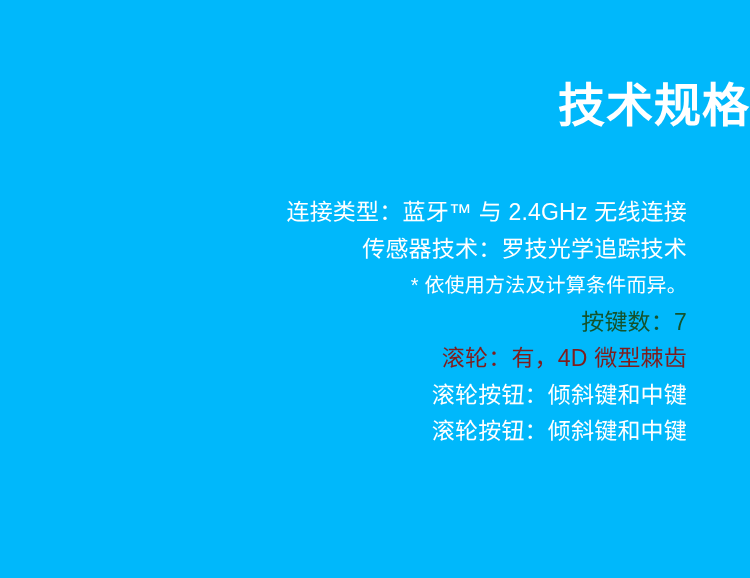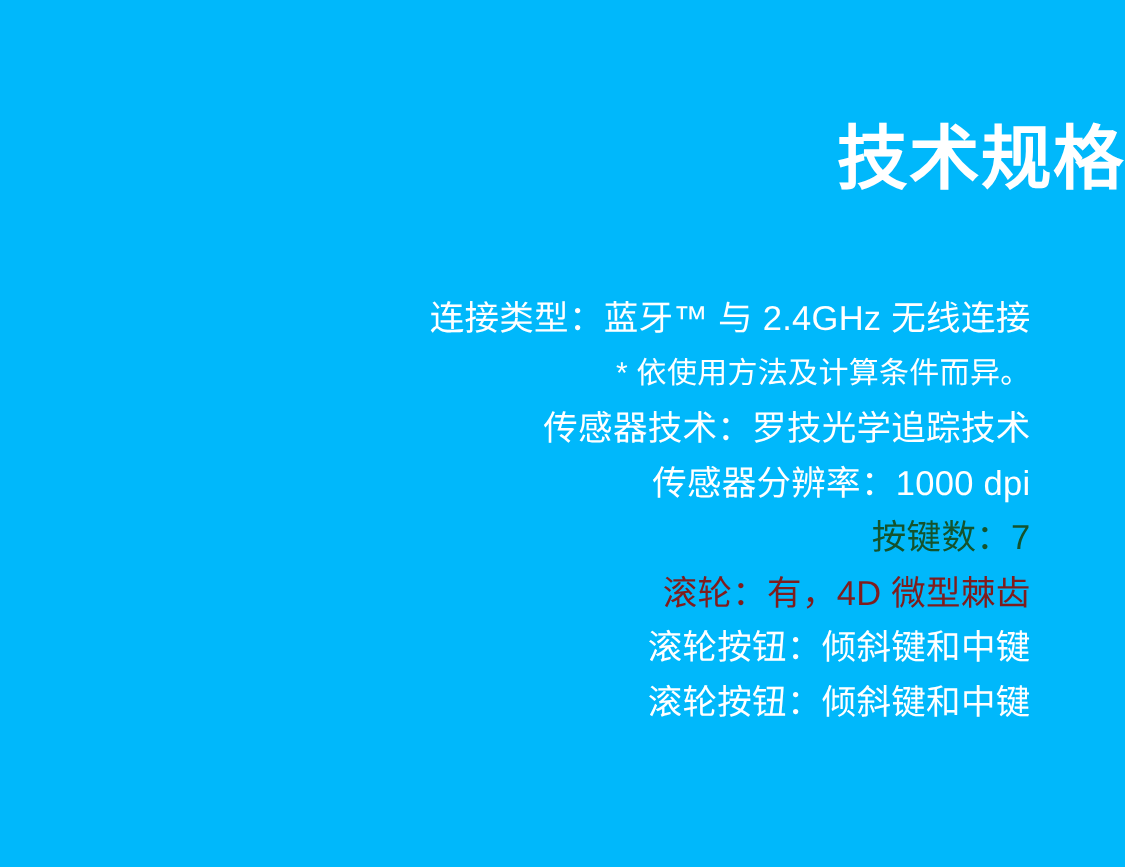--- a/index.html
+++ b/index.html
@@ -61,22 +61,21 @@
 </style>
 </head>
 <body style="background: rgb(0, 184, 251);">
 
 <div class="spec-panel" style="background: rgb(0, 184, 251);">
 
   <h1 class="page-title" style="color: rgb(255, 255, 255);">技术规格</h1>
 
   <ul class="spec-list">
     <li class="spec-line" style="color: rgb(255, 255, 255);">连接类型：蓝牙™ 与 2.4GHz 无线连接</li>
+    <li class="spec-line" style="color: rgb(255, 255, 255);">传感器技术：罗技光学追踪技术</li>
     <li class="spec-line note" style="color: rgb(255, 255, 255);">* 依使用方法及计算条件而异。</li>
-    <li class="spec-line" style="color: rgb(255, 255, 255);">传感器技术：罗技光学追踪技术</li>
-    <li class="spec-line" style="color: rgb(255, 255, 255);">传感器分辨率：1000 dpi</li>
     <li class="spec-line" style="color: #14532d;">按键数：7</li>
     <li class="spec-line" style="color: #7f1d1d;">滚轮：有，4D 微型棘齿</li>
     <li class="spec-line" style="color: rgb(255, 255, 255);">滚轮按钮：倾斜键和中键</li>
     <li class="spec-line" style="color: rgb(255, 255, 255);">滚轮按钮：倾斜键和中键</li>
   </ul>
 
 </div>
 
 </body></html>

